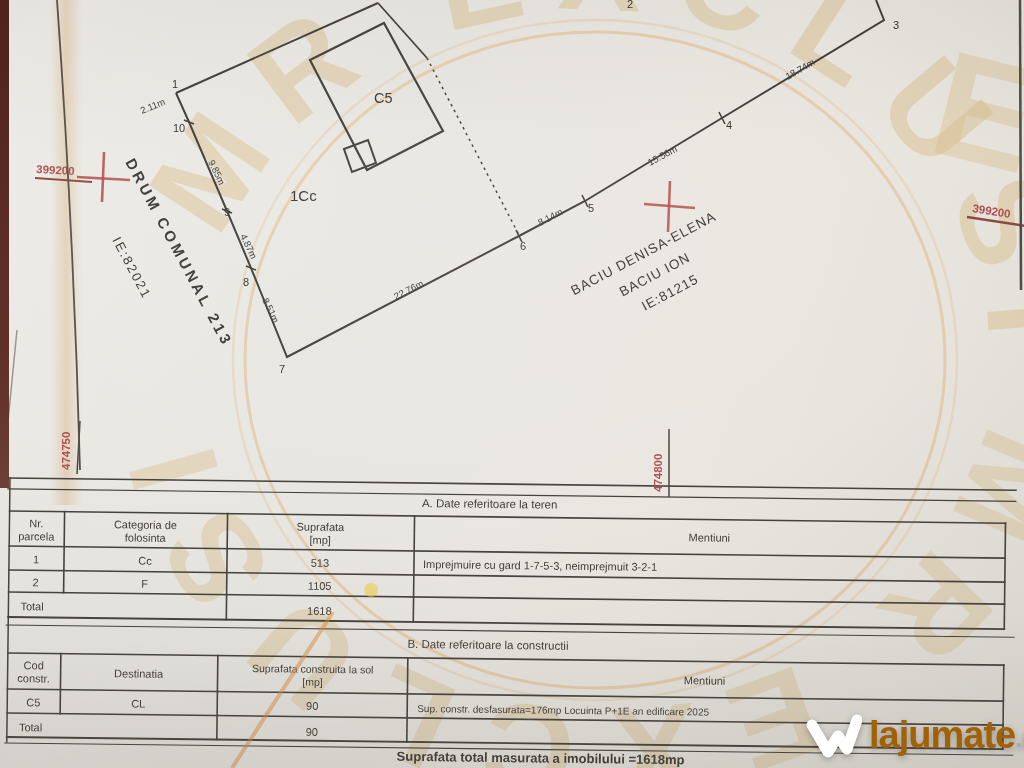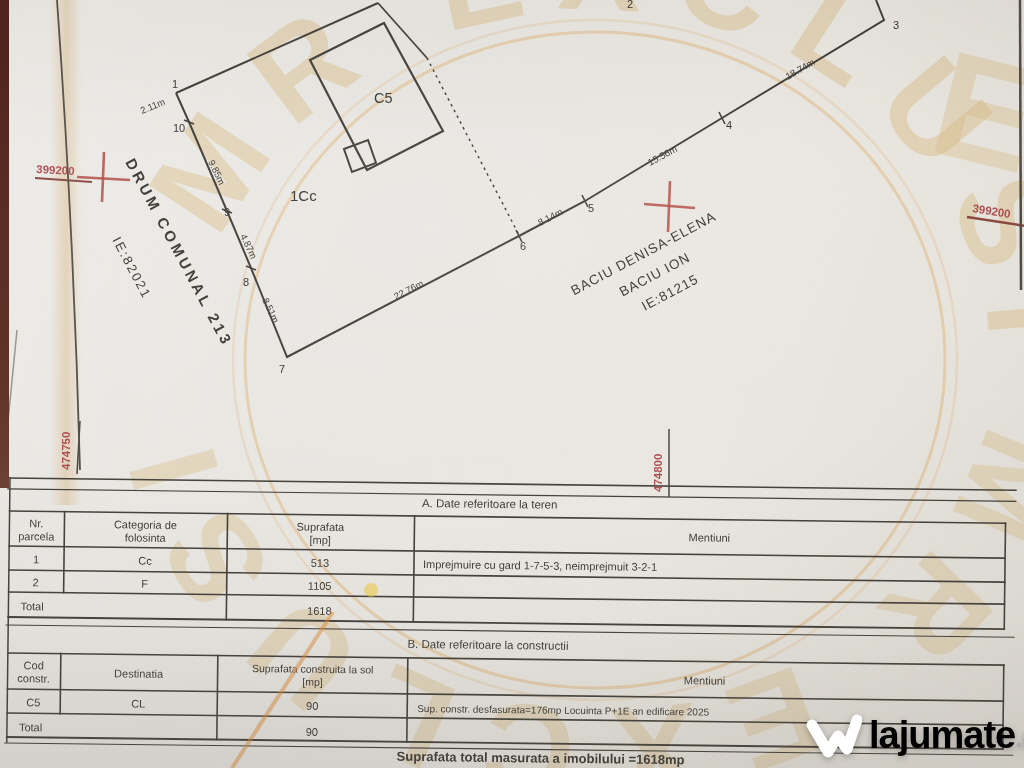--- a/index.html
+++ b/index.html
@@ -14,21 +14,21 @@
     background:
       radial-gradient(130% 95% at 42% 30%, rgba(255,255,255,0.10) 0%, rgba(255,255,255,0) 40%, rgba(96,90,78,0.14) 100%),
       linear-gradient(180deg, rgba(120,110,95,0.05) 0%, rgba(0,0,0,0) 20%, rgba(0,0,0,0) 80%, rgba(90,84,72,0.08) 100%);
   }
   .logo{
     position:absolute;left:806px;top:712px;z-index:10;display:flex;align-items:flex-end;
     filter:drop-shadow(0 2px 3px rgba(40,40,40,0.35));
   }
   .logo .wicon{display:block;margin-right:7px;}
   .logo .brand{
-    color:#000000;font-size:38px;font-weight:bold;letter-spacing:-1px;line-height:46px;
+    color:#a16207;font-size:38px;font-weight:bold;letter-spacing:-1px;line-height:46px;
   }
   .logo .tld{
     color:#a8adb4;font-size:26px;font-weight:bold;line-height:40px;letter-spacing:-0.5px;
   }
 </style>
 </head>
 <body>
 
 <svg class="plan" width="1024" height="768" viewBox="0 0 1024 768">
   <defs>

